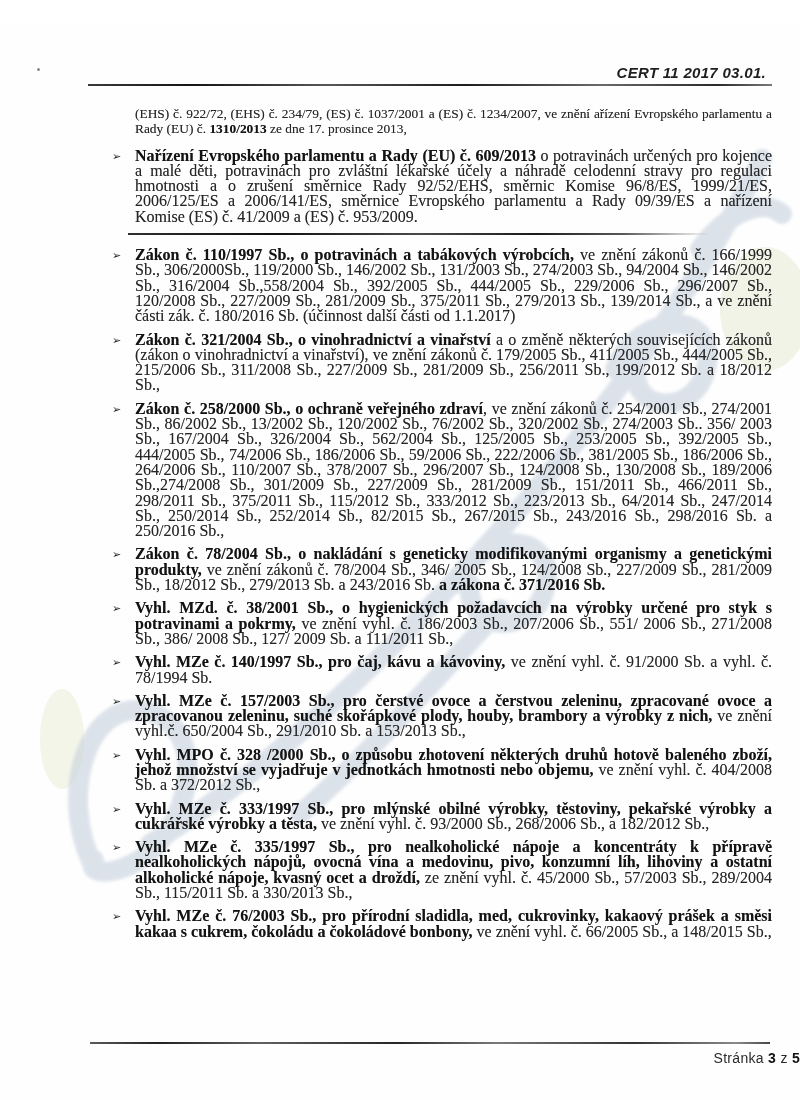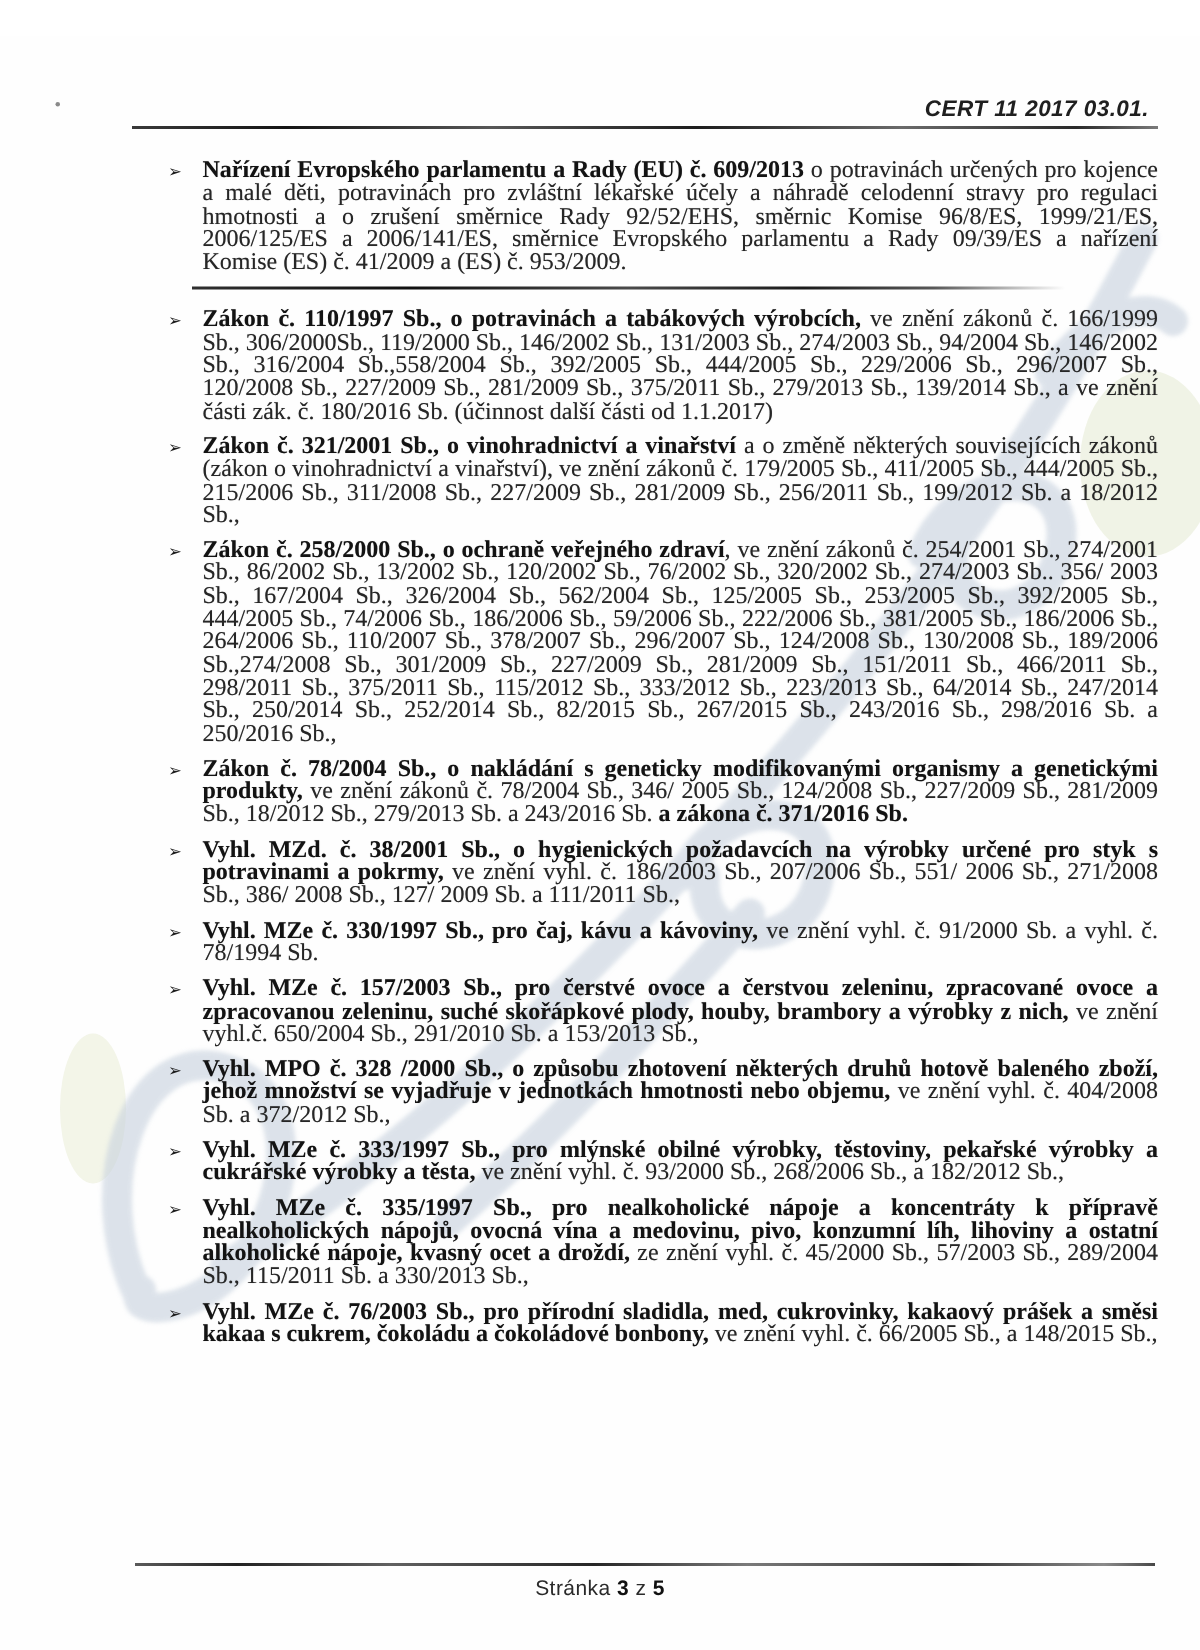--- a/index.html
+++ b/index.html
@@ -32,21 +32,21 @@
   .b{font-weight:bold;color:#131313;}
   .section-rule{
     height:2px;margin:9px 0 12px 16px;width:582px;
     background:linear-gradient(90deg,#2f2f2f,#101010 25%,#4a4a4a 50%,#1b1b1b 70%,#585858 85%,rgba(80,80,80,0));
   }
   .footer-rule{
     position:absolute;top:1018px;left:90px;width:680px;height:2px;
     background:linear-gradient(90deg,#5a5a5a,#222 10%,#616161 25%,#262626 45%,#7a7a7a 60%,#333 80%,#8a8a8a 95%,#474747);
   }
   .footer-text{
-    position:absolute;top:1026px;left:0;width:800px;text-align:center;
+    position:absolute;top:1026px;left:0;width:800px;text-align:right;
     font-family:"Liberation Sans",sans-serif;font-size:14px;color:#2a2a2a;letter-spacing:.3px;
   }
   .footer-text b{font-weight:bold;color:#111;}
 </style>
 </head>
 <body>
 
 <div class="page">
 
   <svg class="watermark" width="800" height="1100" viewBox="0 0 800 1100">
@@ -66,51 +66,52 @@
       <path d="M700 225 C 730 185, 765 175, 782 190"></path>
     </g>
   </svg>
 
   <div class="artifact-dot"></div>
 
   <div class="doc-ref">CERT 11 2017 03.01.</div>
   <div class="header-rule"></div>
 
   <div class="content">
+    <p class="intro"><span>(EHS) č. 922/72, (EHS) č. 234/79, (ES) č. 1037/2001 a (ES) č. 1234/2007, ve znění ařízení Evropského parlamentu a Rady (EU) č. </span><span class="b">1310/2013</span><span> ze dne 17. prosince 2013,</span></p>
     <div>
         <div class="item">
           <span class="marker">➢</span>
           <p class="itext"><span class="b">Nařízení Evropského parlamentu a Rady (EU) č. 609/2013</span><span> o potravinách určených pro kojence a malé děti, potravinách pro zvláštní lékařské účely a náhradě celodenní stravy pro regulaci hmotnosti a o zrušení směrnice Rady 92/52/EHS, směrnic Komise 96/8/ES, 1999/21/ES, 2006/125/ES a 2006/141/ES, směrnice Evropského parlamentu a Rady 09/39/ES a nařízení Komise (ES) č. 41/2009 a (ES) č. 953/2009.</span></p>
         </div>
       </div>
     <div class="section-rule"></div>
     <div>
         <div class="item">
           <span class="marker">➢</span>
           <p class="itext"><span class="b">Zákon č. 110/1997 Sb., o potravinách a tabákových výrobcích,</span><span> ve znění zákonů č. 166/1999 Sb., 306/2000Sb., 119/2000 Sb., 146/2002 Sb., 131/2003 Sb., 274/2003 Sb., 94/2004 Sb., 146/2002 Sb., 316/2004 Sb.,558/2004 Sb., 392/2005 Sb., 444/2005 Sb., 229/2006 Sb., 296/2007 Sb., 120/2008 Sb., 227/2009 Sb., 281/2009 Sb., 375/2011 Sb., 279/2013 Sb., 139/2014 Sb., a ve znění části zák. č. 180/2016 Sb. (účinnost další části od 1.1.2017)</span></p>
         </div>
         <div class="item">
           <span class="marker">➢</span>
-          <p class="itext"><span class="b">Zákon č. 321/2001 Sb., o vinohradnictví a vinařství</span><span> a o změně některých souvisejících zákonů (zákon o vinohradnictví a vinařství), ve znění zákonů č. 179/2005 Sb., 411/2005 Sb., 444/2005 Sb., 215/2006 Sb., 311/2008 Sb., 227/2009 Sb., 281/2009 Sb., 256/2011 Sb., 199/2012 Sb. a 18/2012 Sb.,</span></p>
+          <p class="itext"><span class="b">Zákon č. 321/2004 Sb., o vinohradnictví a vinařství</span><span> a o změně některých souvisejících zákonů (zákon o vinohradnictví a vinařství), ve znění zákonů č. 179/2005 Sb., 411/2005 Sb., 444/2005 Sb., 215/2006 Sb., 311/2008 Sb., 227/2009 Sb., 281/2009 Sb., 256/2011 Sb., 199/2012 Sb. a 18/2012 Sb.,</span></p>
         </div>
         <div class="item">
           <span class="marker">➢</span>
           <p class="itext"><span class="b">Zákon č. 258/2000 Sb., o ochraně veřejného zdraví</span><span>, ve znění zákonů č. 254/2001 Sb., 274/2001 Sb., 86/2002 Sb., 13/2002 Sb., 120/2002 Sb., 76/2002 Sb., 320/2002 Sb., 274/2003 Sb.. 356/ 2003 Sb., 167/2004 Sb., 326/2004 Sb., 562/2004 Sb., 125/2005 Sb., 253/2005 Sb., 392/2005 Sb., 444/2005 Sb., 74/2006 Sb., 186/2006 Sb., 59/2006 Sb., 222/2006 Sb., 381/2005 Sb., 186/2006 Sb., 264/2006 Sb., 110/2007 Sb., 378/2007 Sb., 296/2007 Sb., 124/2008 Sb., 130/2008 Sb., 189/2006 Sb.,274/2008 Sb., 301/2009 Sb., 227/2009 Sb., 281/2009 Sb., 151/2011 Sb., 466/2011 Sb., 298/2011 Sb., 375/2011 Sb., 115/2012 Sb., 333/2012 Sb., 223/2013 Sb., 64/2014 Sb., 247/2014 Sb., 250/2014 Sb., 252/2014 Sb., 82/2015 Sb., 267/2015 Sb., 243/2016 Sb., 298/2016 Sb. a 250/2016 Sb.,</span></p>
         </div>
         <div class="item">
           <span class="marker">➢</span>
           <p class="itext"><span class="b">Zákon č. 78/2004 Sb., o nakládání s geneticky modifikovanými organismy a genetickými produkty,</span><span> ve znění zákonů č. 78/2004 Sb., 346/ 2005 Sb., 124/2008 Sb., 227/2009 Sb., 281/2009 Sb., 18/2012 Sb., 279/2013 Sb. a 243/2016 Sb. </span><span class="b">a zákona č. 371/2016 Sb.</span></p>
         </div>
         <div class="item">
           <span class="marker">➢</span>
           <p class="itext"><span class="b">Vyhl. MZd. č. 38/2001 Sb., o hygienických požadavcích na výrobky určené pro styk s potravinami a pokrmy,</span><span> ve znění vyhl. č. 186/2003 Sb., 207/2006 Sb., 551/ 2006 Sb., 271/2008 Sb., 386/ 2008 Sb., 127/ 2009 Sb. a 111/2011 Sb.,</span></p>
         </div>
         <div class="item">
           <span class="marker">➢</span>
-          <p class="itext"><span class="b">Vyhl. MZe č. 330/1997 Sb., pro čaj, kávu a kávoviny,</span><span> ve znění vyhl. č. 91/2000 Sb. a vyhl. č. 78/1994 Sb.</span></p>
+          <p class="itext"><span class="b">Vyhl. MZe č. 140/1997 Sb., pro čaj, kávu a kávoviny,</span><span> ve znění vyhl. č. 91/2000 Sb. a vyhl. č. 78/1994 Sb.</span></p>
         </div>
         <div class="item">
           <span class="marker">➢</span>
           <p class="itext"><span class="b">Vyhl. MZe č. 157/2003 Sb., pro čerstvé ovoce a čerstvou zeleninu, zpracované ovoce a zpracovanou zeleninu, suché skořápkové plody, houby, brambory a výrobky z nich,</span><span> ve znění vyhl.č. 650/2004 Sb., 291/2010 Sb. a 153/2013 Sb.,</span></p>
         </div>
         <div class="item">
           <span class="marker">➢</span>
           <p class="itext"><span class="b">Vyhl. MPO č. 328 /2000 Sb., o způsobu zhotovení některých druhů hotově baleného zboží, jehož množství se vyjadřuje v jednotkách hmotnosti nebo objemu,</span><span> ve znění vyhl. č. 404/2008 Sb. a 372/2012 Sb.,</span></p>
         </div>
         <div class="item">

